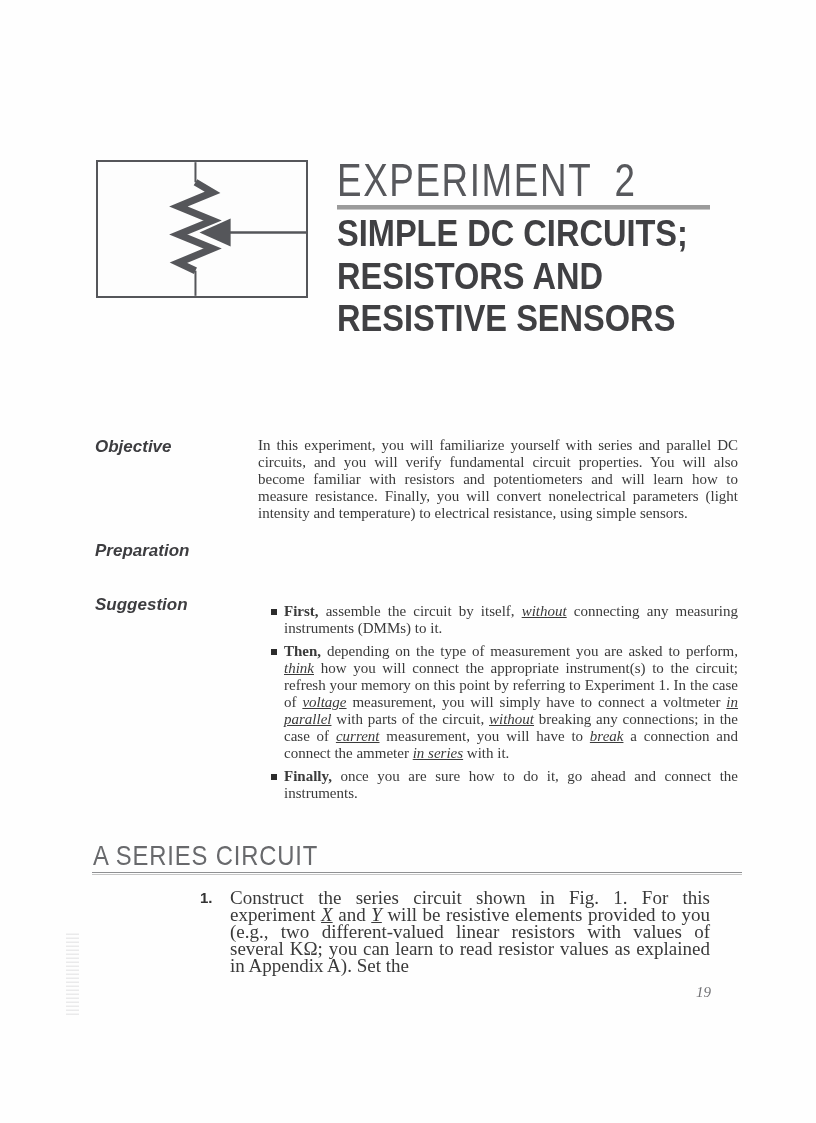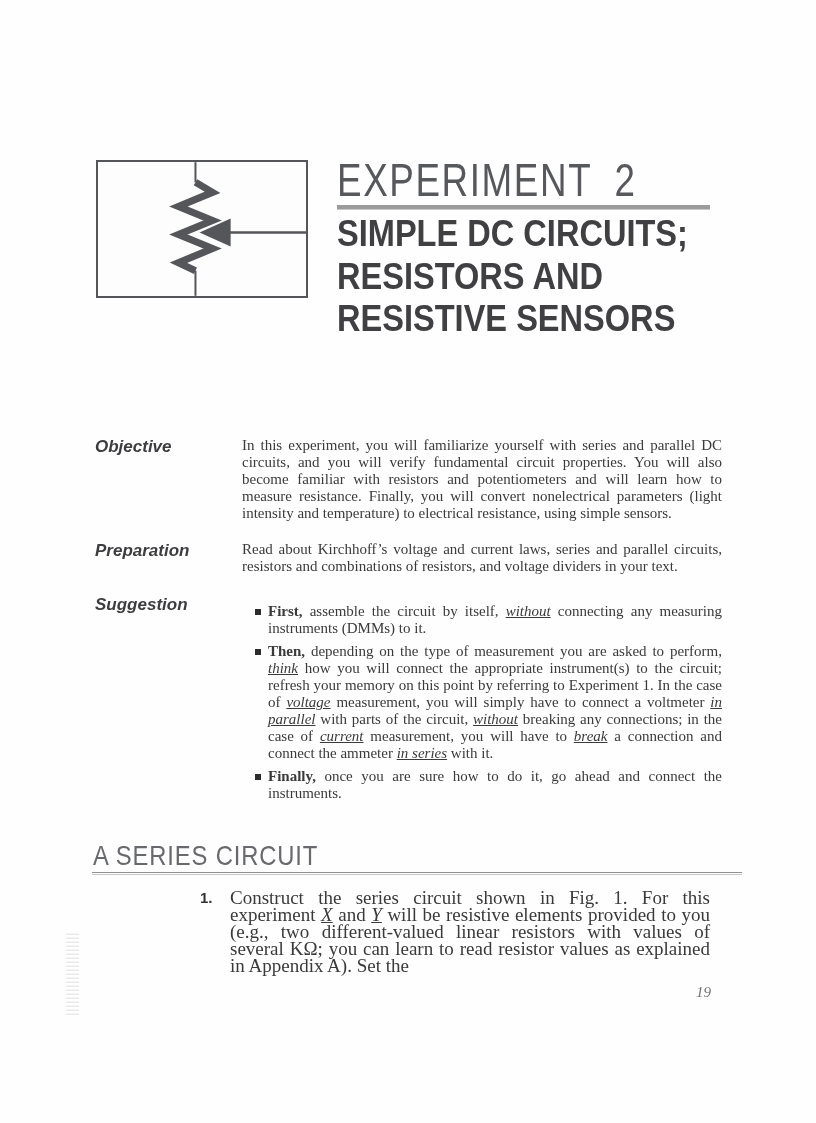--- a/index.html
+++ b/index.html
@@ -35,29 +35,29 @@
   }
   .main-title {
     position:absolute; left:337px; top:213px;
     font-family:"Liberation Sans", sans-serif;
     font-weight:bold; font-size:37px; line-height:42.5px;
     color:#404043; letter-spacing:0px;
     transform:scaleX(0.88); transform-origin:left top; white-space:nowrap;
   }
 
   
-  .row { position:absolute; left:95px; width:616px; display:flex; }
+  .row { position:absolute; left:95px; width:616px; display:flex;gap:28px; }
   .row-label {
     width:135px; flex:0 0 135px;
     font-family:"Liberation Sans", sans-serif;
     font-weight:bold; font-style:italic; font-size:17px; color:#3d3d40;
   }
   .row-body {
     width:480px; flex:0 0 480px;
-    font-size:15px; line-height:17px; text-align:justify; color:#3a3a3a;margin-left:12px;
+    font-size:15px; line-height:17px; text-align:justify; color:#3a3a3a;
   }
   .row-objective   { top:437px; }
   .row-preparation { top:541px; }
   .row-suggestion  { top:595px; }
 
   .bullet-list { list-style:none; margin:8px 0 0 13px; padding:0; }
   .bullet-list li {
     position:relative; padding-left:13px; margin-bottom:6px;
     text-align:justify;
   }
@@ -127,21 +127,20 @@
     <div>RESISTIVE SENSORS</div>
   </div>
 
   <div class="row row-objective">
     <div class="row-label">Objective</div>
     <div class="row-body">In this experiment, you will familiarize yourself with series and parallel DC circuits, and you will verify fundamental circuit properties. You will also become familiar with resistors and potentiometers and will learn how to measure resistance. Finally, you will convert nonelectrical parameters (light intensity and temperature) to electrical resistance, using simple sensors.</div>
   </div>
 
   <div class="row row-preparation">
     <div class="row-label">Preparation</div>
-    <div class="row-body">Read about Kirchhoff’s voltage and current laws, series and parallel circuits, resistors and combinations of resistors, and voltage dividers in your text.</div>
   </div>
 
   <div class="row row-suggestion">
     <div class="row-label">Suggestion</div>
     <div class="row-body">
       <ul class="bullet-list">
         <li><span class="b">First,</span><span> assemble the circuit by itself, </span><span class="i">without</span><span> connecting any measuring instruments (DMMs) to it.</span></li>
         <li><span class="b">Then,</span><span> depending on the type of measurement you are asked to perform, </span><span class="i">think</span><span> how you will connect the appropriate instrument(s) to the circuit; refresh your memory on this point by referring to Experiment 1. In the case of </span><span class="i">voltage</span><span> measurement, you will simply have to connect a voltmeter </span><span class="i">in parallel</span><span> with parts of the circuit, </span><span class="i">without</span><span> breaking any connections; in the case of </span><span class="i">current</span><span> measurement, you will have to </span><span class="i">break</span><span> a connection and connect the ammeter </span><span class="i">in series</span><span> with it.</span></li>
         <li><span class="b">Finally,</span><span> once you are sure how to do it, go ahead and connect the instruments.</span></li>
       </ul>

